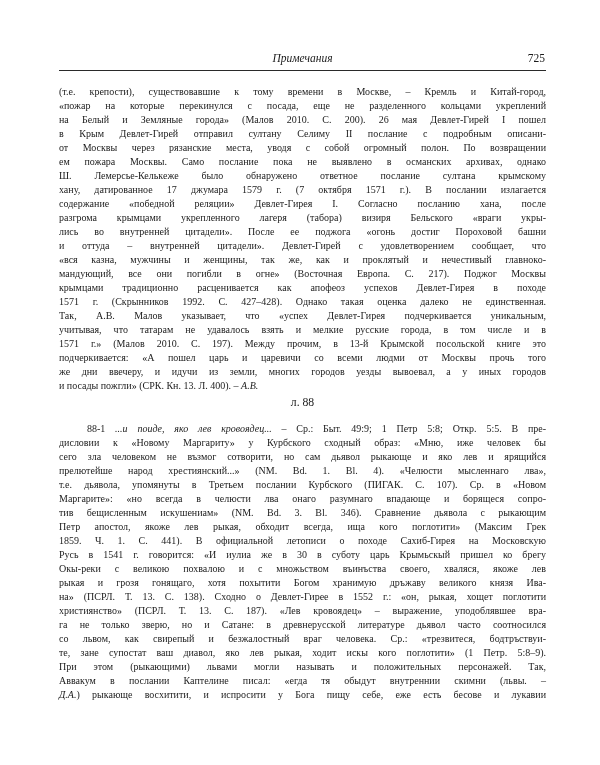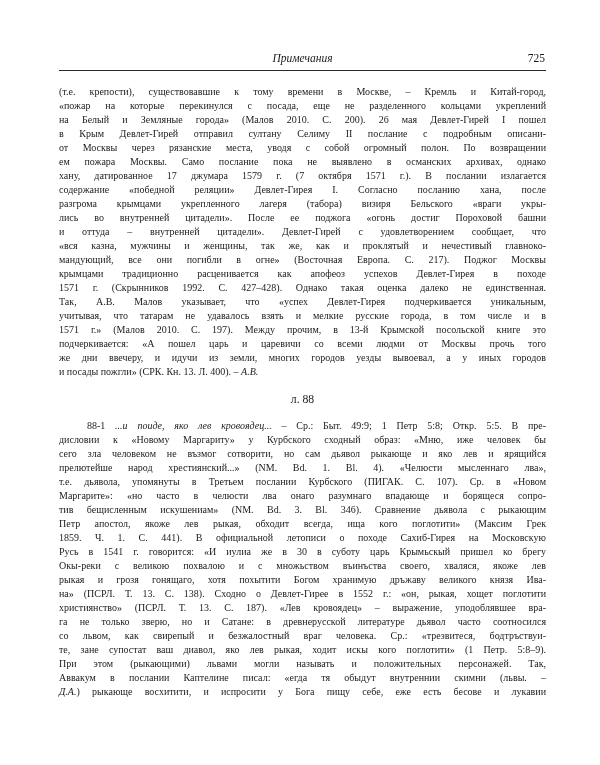--- a/index.html
+++ b/index.html
@@ -13,41 +13,42 @@
   .content { position:absolute; left:59px; top:52px; width:487px; }
   .running-header { position:relative; height:20px; font-size:11.5px; }
   .running-title { position:absolute; left:0; right:0; top:0; text-align:center; font-style:italic; }
   .page-number { position:absolute; right:1px; top:0;margin-left:31px; }
   .header-rule { position:absolute; left:0; right:0; top:18px; border-top:1.5px solid #2a2a2a; }
   .block { margin-top:13px; font-size:10px; line-height:14px; }
   .line { height:14px; text-align:justify; text-align-last:justify; text-justify:inter-word; }
   .line.flush { text-align-last:auto; }
   .line.indent { padding-left:28px; }
   .it { font-style:italic; }
-  .folio { text-align:center; font-size:11.7px; line-height:14px; margin-top:14px; margin-bottom:6px; }
+  .folio { text-align:center; font-size:11.7px; line-height:14px; margin-top:3px; margin-bottom:6px; }
 </style>
 </head>
 <body>
 
 <div class="page">
   <div class="content">
 
     <div class="running-header">
       <div class="running-title">Примечания</div>
       <div class="page-number">725</div>
       <div class="header-rule"></div>
     </div>
 
     <div class="block">
       <div class="line">(т.е. крепости), существовавшие к тому времени в Москве, – Кремль и Китай-город,</div>
       <div class="line">«пожар на которые перекинулся с посада, еще не разделенного кольцами укреплений</div>
       <div class="line">на Белый и Земляные города» (Малов 2010. С. 200). 26 мая Девлет-Гирей I пошел</div>
       <div class="line">в Крым Девлет-Гирей отправил султану Селиму II послание с подробным описани-</div>
       <div class="line">от Москвы через рязанские места, уводя с собой огромный полон. По возвращении</div>
       <div class="line">ем пожара Москвы. Само послание пока не выявлено в османских архивах, однако</div>
+      <div class="line">Ш. Лемерсье-Келькеже было обнаружено ответное послание султана крымскому</div>
       <div class="line">хану, датированное 17 джумара 1579 г. (7 октября 1571 г.). В послании излагается</div>
       <div class="line">содержание «победной реляции» Девлет-Гирея I. Согласно посланию хана, после</div>
       <div class="line">разгрома крымцами укрепленного лагеря (табора) визиря Бельского «враги укры-</div>
       <div class="line">лись во внутренней цитадели». После ее поджога «огонь достиг Пороховой башни</div>
       <div class="line">и оттуда – внутренней цитадели». Девлет-Гирей с удовлетворением сообщает, что</div>
       <div class="line">«вся казна, мужчины и женщины, так же, как и проклятый и нечестивый главноко-</div>
       <div class="line">мандующий, все они погибли в огне» (Восточная Европа. С. 217). Поджог Москвы</div>
       <div class="line">крымцами традиционно расценивается как апофеоз успехов Девлет-Гирея в походе</div>
       <div class="line">1571 г. (Скрынников 1992. С. 427–428). Однако такая оценка далеко не единственная.</div>
       <div class="line">Так, А.В. Малов указывает, что «успех Девлет-Гирея подчеркивается уникальным,</div>
@@ -59,21 +60,21 @@
     </div>
 
     <div class="folio">л. 88</div>
 
     <div class="block" style="margin-top:12px;">
       <div class="line indent"><span>88-1 </span><span class="it">...и поиде, яко лев кровоядец...</span><span> – Ср.: Быт. 49:9; 1 Петр 5:8; Откр. 5:5. В пре-</span></div>
       <div class="line">дисловии к «Новому Маргариту» у Курбского сходный образ: «Мню, иже человек бы</div>
       <div class="line">сего зла человеком не възмог сотворити, но сам дьявол рыкающе и яко лев и ярящийся</div>
       <div class="line">прелютейше народ хрестиянский...» (NM. Bd. 1. Bl. 4). «Челюсти мысленнаго лва»,</div>
       <div class="line">т.е. дьявола, упомянуты в Третьем послании Курбского (ПИГАК. С. 107). Ср. в «Новом</div>
-      <div class="line">Маргарите»: «но часто в челюсти лва онаго разумнаго впадающе и борящеся сопро-</div>
+      <div class="line">Маргарите»: «но всегда в челюсти лва онаго разумнаго впадающе и борящеся сопро-</div>
       <div class="line">тив бещисленным искушениам» (NM. Bd. 3. Bl. 346). Сравнение дьявола с рыкающим</div>
       <div class="line">Петр апостол, якоже лев рыкая, обходит всегда, ища кого поглотити» (Максим Грек</div>
       <div class="line">1859. Ч. 1. С. 441). В официальной летописи о походе Сахиб-Гирея на Московскую</div>
       <div class="line">Русь в 1541 г. говорится: «И иулиа же в 30 в суботу царь Крымьскый пришел ко брегу</div>
       <div class="line">Окы-реки с великою похвалою и с множьством въинъства своего, хваляся, якоже лев</div>
       <div class="line">рыкая и грозя гонящаго, хотя похытити Богом хранимую дръжаву великого князя Ива-</div>
       <div class="line">на» (ПСРЛ. Т. 13. С. 138). Сходно о Девлет-Гирее в 1552 г.: «он, рыкая, хощет поглотити</div>
       <div class="line">християнство» (ПСРЛ. Т. 13. С. 187). «Лев кровоядец» – выражение, уподоблявшее вра-</div>
       <div class="line">га не только зверю, но и Сатане: в древнерусской литературе дьявол часто соотносился</div>
       <div class="line">со львом, как свирепый и безжалостный враг человека. Ср.: «трезвитеся, бодтръствуи-</div>

